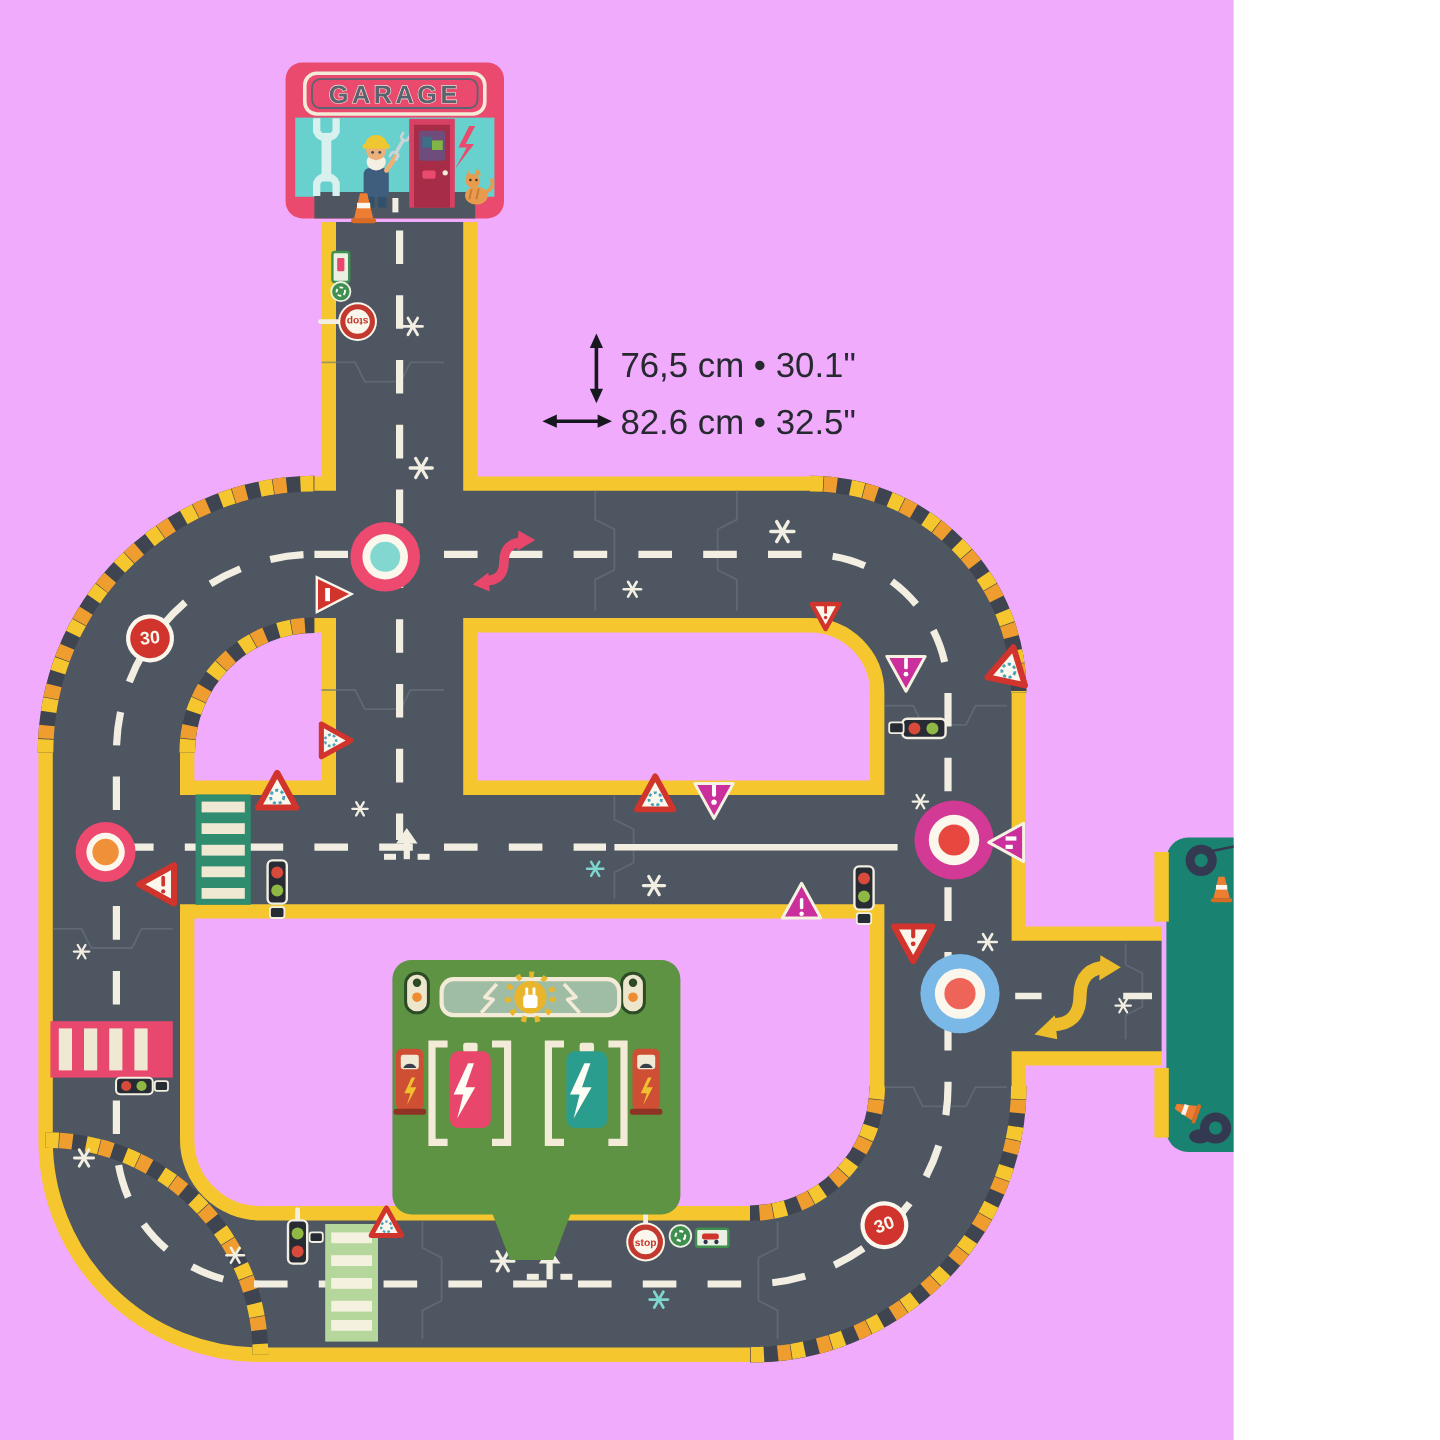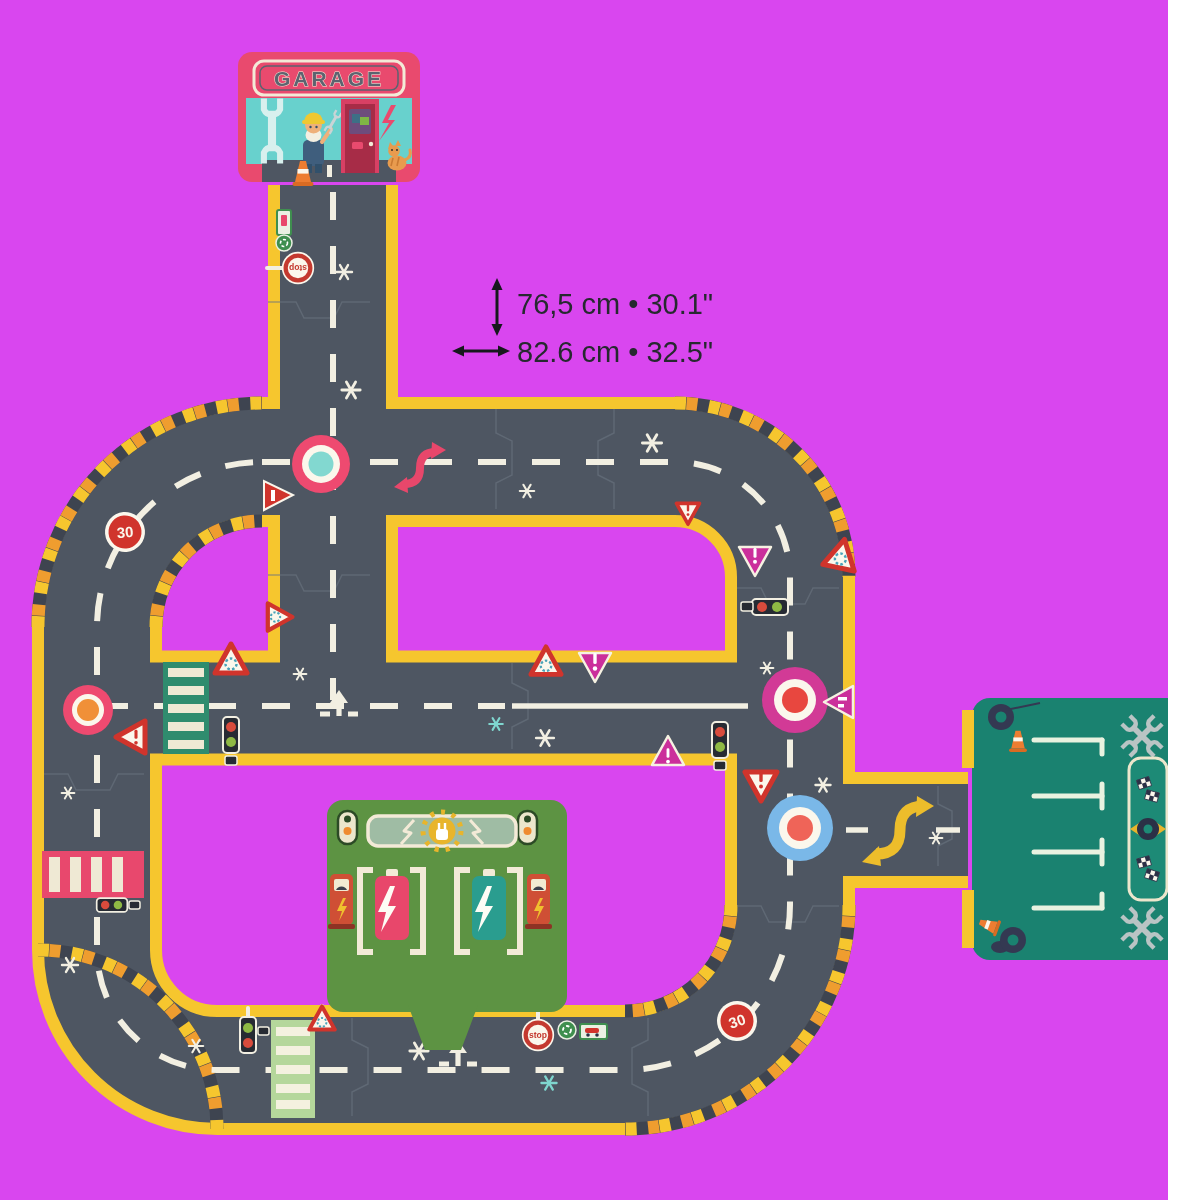--- a/index.html
+++ b/index.html
@@ -1,16 +1,16 @@
 <!DOCTYPE html>
 <html><head>
 <meta charset="utf-8">
 <style>
   html,body{margin:0;padding:0;background:#ffffff;}
-  .stage{position:relative;width:1168px;height:1200px;background:#d946ef;overflow:hidden;}
+  .stage{position:relative;width:1028px;height:1200px;background:#f0abfc;overflow:hidden;}
   svg{display:block;}
   
   .yl{stroke:#f6c62e;fill:none;}
   .rd{stroke:#4e5662;fill:none;}
   .hzb{stroke:#3e4450;stroke-width:13;fill:none;}
   .hzy{stroke:#f6c62e;stroke-width:13;fill:none;stroke-dasharray:11 23;}
   .hzo{stroke:#ef9d2f;stroke-width:13;fill:none;stroke-dasharray:11 23;stroke-dashoffset:-11.5;}
   .cl{stroke:#f2efe2;stroke-width:6;fill:none;stroke-dasharray:28 26;}
   .seam{stroke:#6b7480;stroke-width:1.5;fill:none;opacity:.6;}
   .post{stroke:#f2efe2;stroke-width:4;stroke-linecap:round;}

